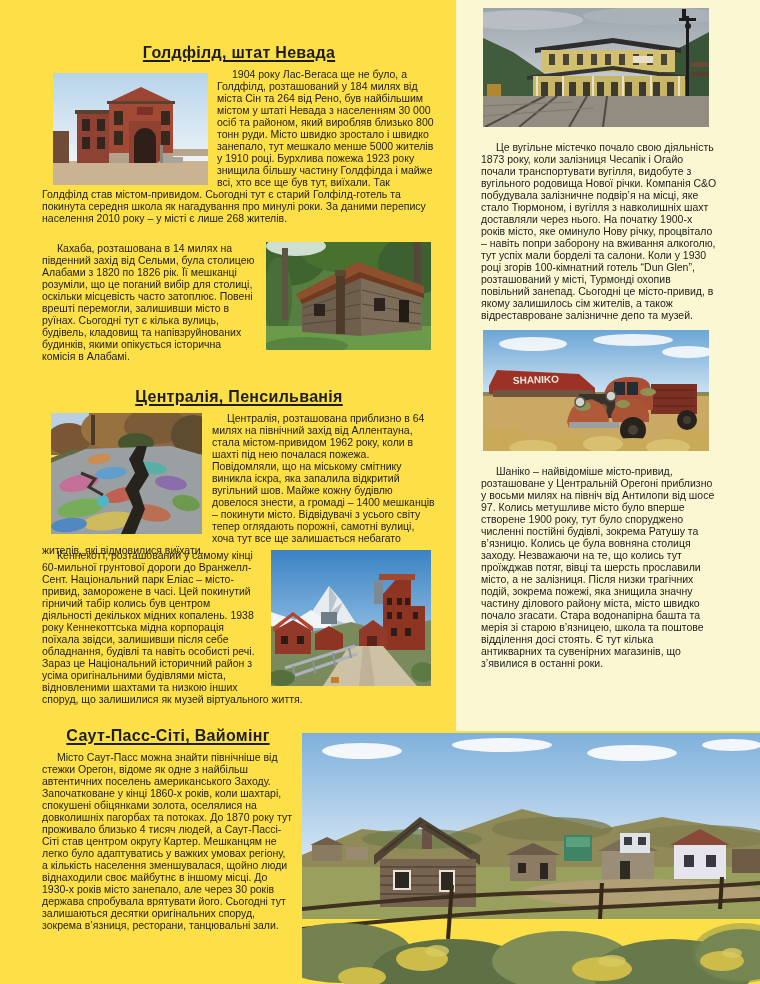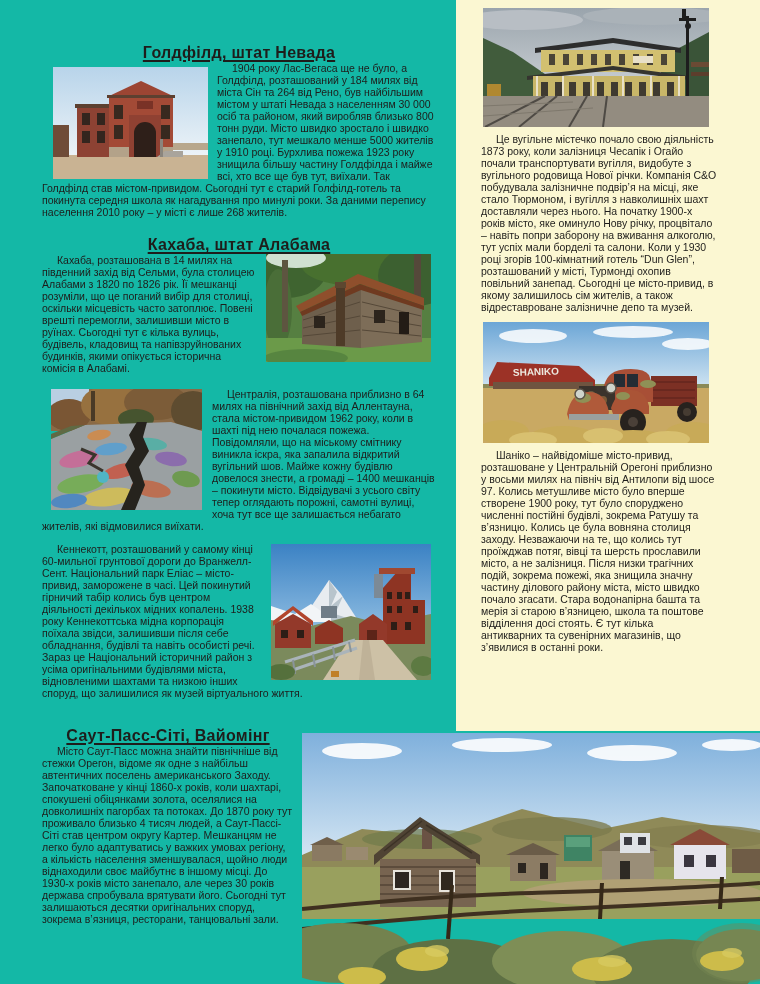--- a/index.html
+++ b/index.html
@@ -1,54 +1,54 @@
 <!DOCTYPE html>
 <html><head>
 <meta charset="utf-8">
 <style>
   * { margin:0; padding:0; box-sizing:border-box; }
   html,body { background:#e8e8e8; }
   .page {
-    position:relative; width:760px; height:984px; background:#14b8a6;
+    position:relative; width:760px; height:984px; background:#fde047;
     overflow:hidden; font-family:"Liberation Sans", sans-serif; color:#1e1d1b;
   }
   .sidebar-panel { position:absolute; left:456px; top:0; width:304px; height:731px; background:#fbf7d2; }
 
   .left-column { position:absolute; left:42px; top:44px; width:394px; }
   .right-column { position:absolute; left:481px; top:8px; width:236px; }
 
   section.article { position:absolute; left:0; width:394px; }
   #sec-goldfield { top:0; }
   #sec-cahaba    { top:192; top:192px; }
   #sec-centralia { top:344px; }
   #sec-kennecott { top:499px; }
   #sec-southpass { top:683px; width:252px; }
 
   h2.article-title {
     font-size:16px; font-weight:bold; text-align:center; letter-spacing:.3px;
     text-decoration:underline; text-decoration-thickness:1.5px; text-underline-offset:2px;
     white-space:nowrap;
   }
-  .article-flow { }
+  .article-flow { margin-top:6px; }
   .article-flow::after { content:""; display:block; clear:both; }
   p.article-body {
     font-size:10.5px; line-height:12px; text-indent:15px; text-align:left;
   }
 
   figure.photo { display:block; }
   figure.photo svg { display:block; }
   .ph-goldfield { float:left;  width:155px; height:112px; margin:5px 9px 3px 11px; }
   .ph-cahaba    { float:right; width:165px; height:108px; margin:0 5px 3px 9px; }
   .ph-centralia { float:left;  width:151px; height:121px; margin:1px 10px 3px 9px; }
   .ph-kennecott { float:right; width:160px; height:136px; margin:1px 5px 3px 9px; }
 
   .ph-thurmond { width:226px; height:119px; margin-left:2px; }
   .ph-shaniko  { width:226px; height:121px; margin:9px 0 0 2px; }
   .right-column h2.article-title { margin-top:12px; }
-  .right-column p.article-body { margin-top:6px; }
+  .right-column p.article-body { margin-top:14px; }
 
   figure.bottom-photo {
     position:absolute; left:302px; top:733px; width:458px; height:251px;
   }
   figure.bottom-photo svg { display:block; width:458px; height:251px; }
 </style>
 </head>
 <body>
 
 <div class="page">
@@ -91,21 +91,20 @@
             <rect x="84" y="34" width="16" height="8" fill="#7a3226"></rect>
             <polygon points="104,90 130,90 130,84 112,84" fill="#a9a49c"></polygon>
             <rect x="107" y="72" width="3" height="18" fill="#8a857d"></rect>
           </svg>
         </figure>
         <p class="article-body">1904 року Лас-Вегаса ще не було, а Голдфілд, розташований у 184 милях від міста Сін та 264 від Рено, був найбільшим містом у штаті Невада з населенням 30 000 осіб та районом, який виробляв близько 800 тонн руди. Місто швидко зростало і швидко занепало, тут мешкало менше 5000 жителів у 1910 році. Бурхлива пожежа 1923 року знищила більшу частину Голдфілда і майже всі, хто все ще був тут, виїхали. Так Голдфілд став містом-привидом. Сьогодні тут є старий Голфілд-готель та покинута середня школа як нагадування про минулі роки. За даними перепису населення 2010 року – у місті є лише 268 жителів.</p>
       </div>
     </section>
 
     <section class="article" id="sec-cahaba">
-      <h2 class="article-title">Кахаба, штат Алабама</h2>
       <div class="article-flow">
         <figure class="photo ph-cahaba">
           <svg viewBox="0 0 165 108" width="165" height="108">
             <rect width="165" height="108" fill="#567f41"></rect>
             <ellipse cx="20" cy="18" rx="40" ry="26" fill="#3f6430"></ellipse>
             <ellipse cx="90" cy="10" rx="55" ry="22" fill="#48702f"></ellipse>
             <ellipse cx="150" cy="22" rx="38" ry="30" fill="#3c6030"></ellipse>
             <ellipse cx="30" cy="4" rx="30" ry="10" fill="#cfe0d0"></ellipse>
             <ellipse cx="12" cy="55" rx="14" ry="40" fill="#4a6e38"></ellipse>
             <rect x="16" y="6" width="6" height="72" fill="#5d5540"></rect>
@@ -129,20 +128,21 @@
             <rect x="133" y="58" width="10" height="22" fill="#231c16"></rect>
             <rect x="70" y="28" width="9" height="64" fill="#4e3b28"></rect>
             <rect x="69" y="28" width="11" height="6" fill="#5d4730"></rect>
           </svg>
         </figure>
         <p class="article-body">Кахаба, розташована в 14 милях на південний захід від Сельми, була столицею Алабами з 1820 по 1826 рік. Її мешканці розуміли, що це поганий вибір для столиці, оскільки місцевість часто затоплює. Повені врешті перемогли, залишивши місто в руїнах. Сьогодні тут є кілька вулиць, будівель, кладовищ та напівзруйнованих будинків, якими опікується історична комісія в Алабамі.</p>
       </div>
     </section>
 
     <section class="article" id="sec-centralia">
+      <h2 class="article-title">Централія, Пенсильванія</h2>
       <div class="article-flow">
         <figure class="photo ph-centralia">
           <svg viewBox="0 0 151 121" width="151" height="121">
             <rect width="151" height="42" fill="#8a6a46"></rect>
             <rect width="38" height="26" fill="#b9cfe2"></rect>
             <ellipse cx="18" cy="26" rx="22" ry="16" fill="#7a5634"></ellipse>
             <ellipse cx="60" cy="16" rx="30" ry="20" fill="#97713f"></ellipse>
             <ellipse cx="105" cy="13" rx="32" ry="18" fill="#7c5c38"></ellipse>
             <ellipse cx="142" cy="22" rx="22" ry="20" fill="#5e4c30"></ellipse>
             <ellipse cx="85" cy="30" rx="18" ry="10" fill="#46542f"></ellipse>

